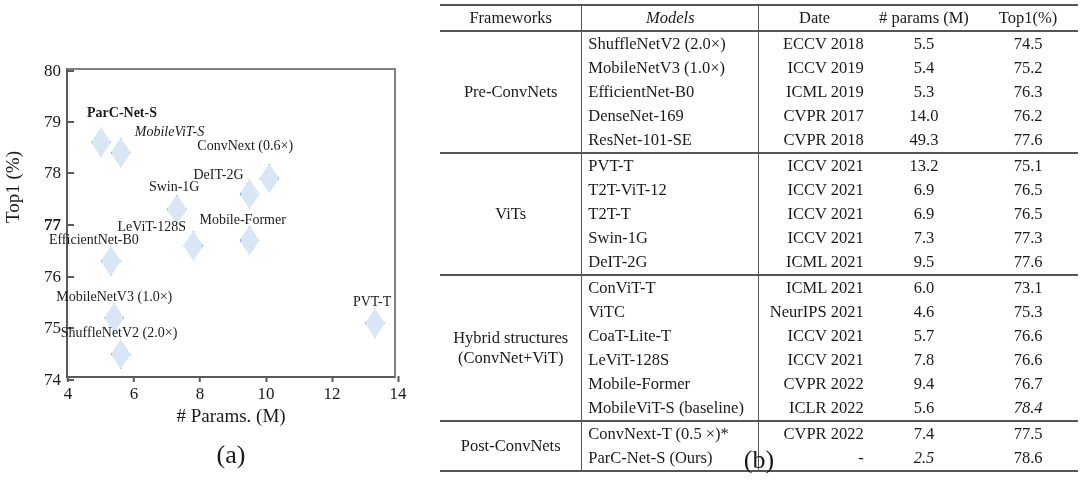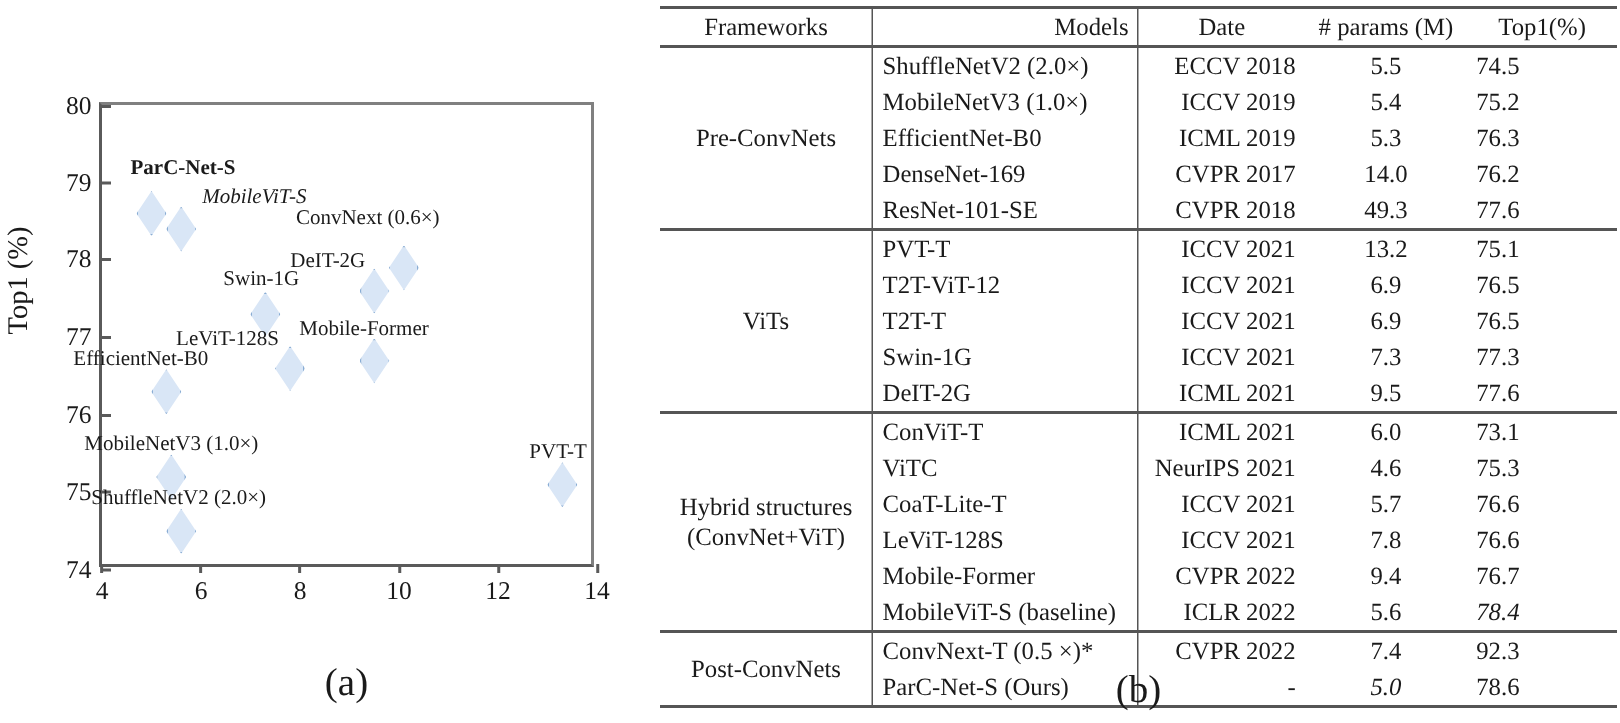--- a/index.html
+++ b/index.html
@@ -86,23 +86,23 @@
   table.tbl td,table.tbl th{
     padding:0 6px;height:24px;vertical-align:middle;font-weight:normal;
   }
   .rule-top{border-top:2px solid #555;}
   .rule-bot{border-bottom:2px solid #555;}
   .vline{border-right:1.4px solid #555;}
   td.c-fw{width:136px;text-align:center;}
   td.c-md{width:184px;text-align:left;}
   td.c-dt{width:110px;text-align:right;padding-left:8px;}
   td.c-pm{width:110px;text-align:center;}
-  td.c-t1{width:96px;text-align:left;}
+  td.c-t1{width:96px;text-align:center;}
   th.c-fw{width:136px;text-align:center;}
-  th.c-md{width:184px;text-align:right;}
+  th.c-md{width:184px;text-align:center;font-style:italic;}
   th.c-dt{width:110px;text-align:center;}
   th.c-pm{width:110px;text-align:center;margin-top:41px;}
   th.c-t1{width:96px;text-align:center;}
   .bold{font-weight:bold;}
   .ital{font-style:italic;}
   #caption-b{
     position:absolute;left:10px;top:445px;width:638px;
     text-align:center;font-size:26px;
   }
 </style>
@@ -111,21 +111,21 @@
 
 <div id="panel-a">
 
   <div id="ylabel">Top1 (%)</div>
 
   <div id="chart-area">
 
   <div class="ytick" style="top: 310px; text-decoration: underline;"><span class="lbl">74</span><span class="mark"></span></div>
       <div class="ytick" style="top: 258.333px;"><span class="lbl">75</span><span class="mark"></span></div>
       <div class="ytick" style="top: 206.667px;"><span class="lbl">76</span><span class="mark"></span></div>
-      <div class="ytick" style="top: 155px;"><span class="lbl">77</span><span class="mark"></span></div>
+      <div class="ytick" style="top: 155px; font-weight: bold;"><span class="lbl">77</span><span class="mark"></span></div>
       <div class="ytick" style="top: 103.333px;"><span class="lbl">78</span><span class="mark"></span></div>
       <div class="ytick" style="top: 51.6667px;"><span class="lbl">79</span><span class="mark"></span></div>
       <div class="ytick" style="top: 1px;"><span class="lbl">80</span><span class="mark"></span></div>
       <div class="xtick" style="left: 0px;">
         <span class="mark"></span>
         <span class="lbl">4</span>
       </div>
       <div class="xtick" style="left: 66px;">
         <span class="mark"></span>
         <span class="lbl">6</span>
@@ -185,20 +185,21 @@
       <div class="pt" style="left: 52.8px; top: 284.167px;">
         <div class="diamond"></div>
       </div>
       <div class="ptlabel" style="left: -7.2px; top: 256.167px;">ShuffleNetV2 (2.0×)</div>
       <div class="pt" style="left: 306.9px; top: 253.167px;">
         <div class="diamond"></div>
       </div>
       <div class="ptlabel" style="left: 284.9px; top: 225.167px;">PVT-T</div>
     </div>
 
+  <div id="xlabel"># Params. (M)</div>
   <div id="caption-a">(a)</div>
 </div>
 
 <div id="panel-b">
   <table class="tbl">
     <thead>
       <tr class="rule-top rule-bot">
         <th class="c-fw vline">Frameworks</th>
         <th class="c-md vline">Models</th>
         <th class="c-dt">Date</th>
@@ -304,24 +305,24 @@
           <td class="c-md vline">MobileViT-S (baseline)</td>
           <td class="c-dt">ICLR 2022</td>
           <td class="c-pm">5.6</td>
           <td class="c-t1 ital">78.4</td>
         </tr>
         <tr>
           <td class="c-fw vline" rowspan="2">Post-ConvNets</td>
           <td class="c-md vline">ConvNext-T (0.5 ×)*</td>
           <td class="c-dt">CVPR 2022</td>
           <td class="c-pm">7.4</td>
-          <td class="c-t1">92.3</td>
+          <td class="c-t1">77.5</td>
         </tr>
         <tr class="rule-bot">
           <td class="c-md vline">ParC-Net-S  (Ours)</td>
           <td class="c-dt">-</td>
-          <td class="c-pm ital">5.0</td>
+          <td class="c-pm ital">2.5</td>
           <td class="c-t1 bold">78.6</td>
         </tr>
       </tbody>
   </table>
   <div id="caption-b">(b)</div>
 </div>
 
 </body></html>

